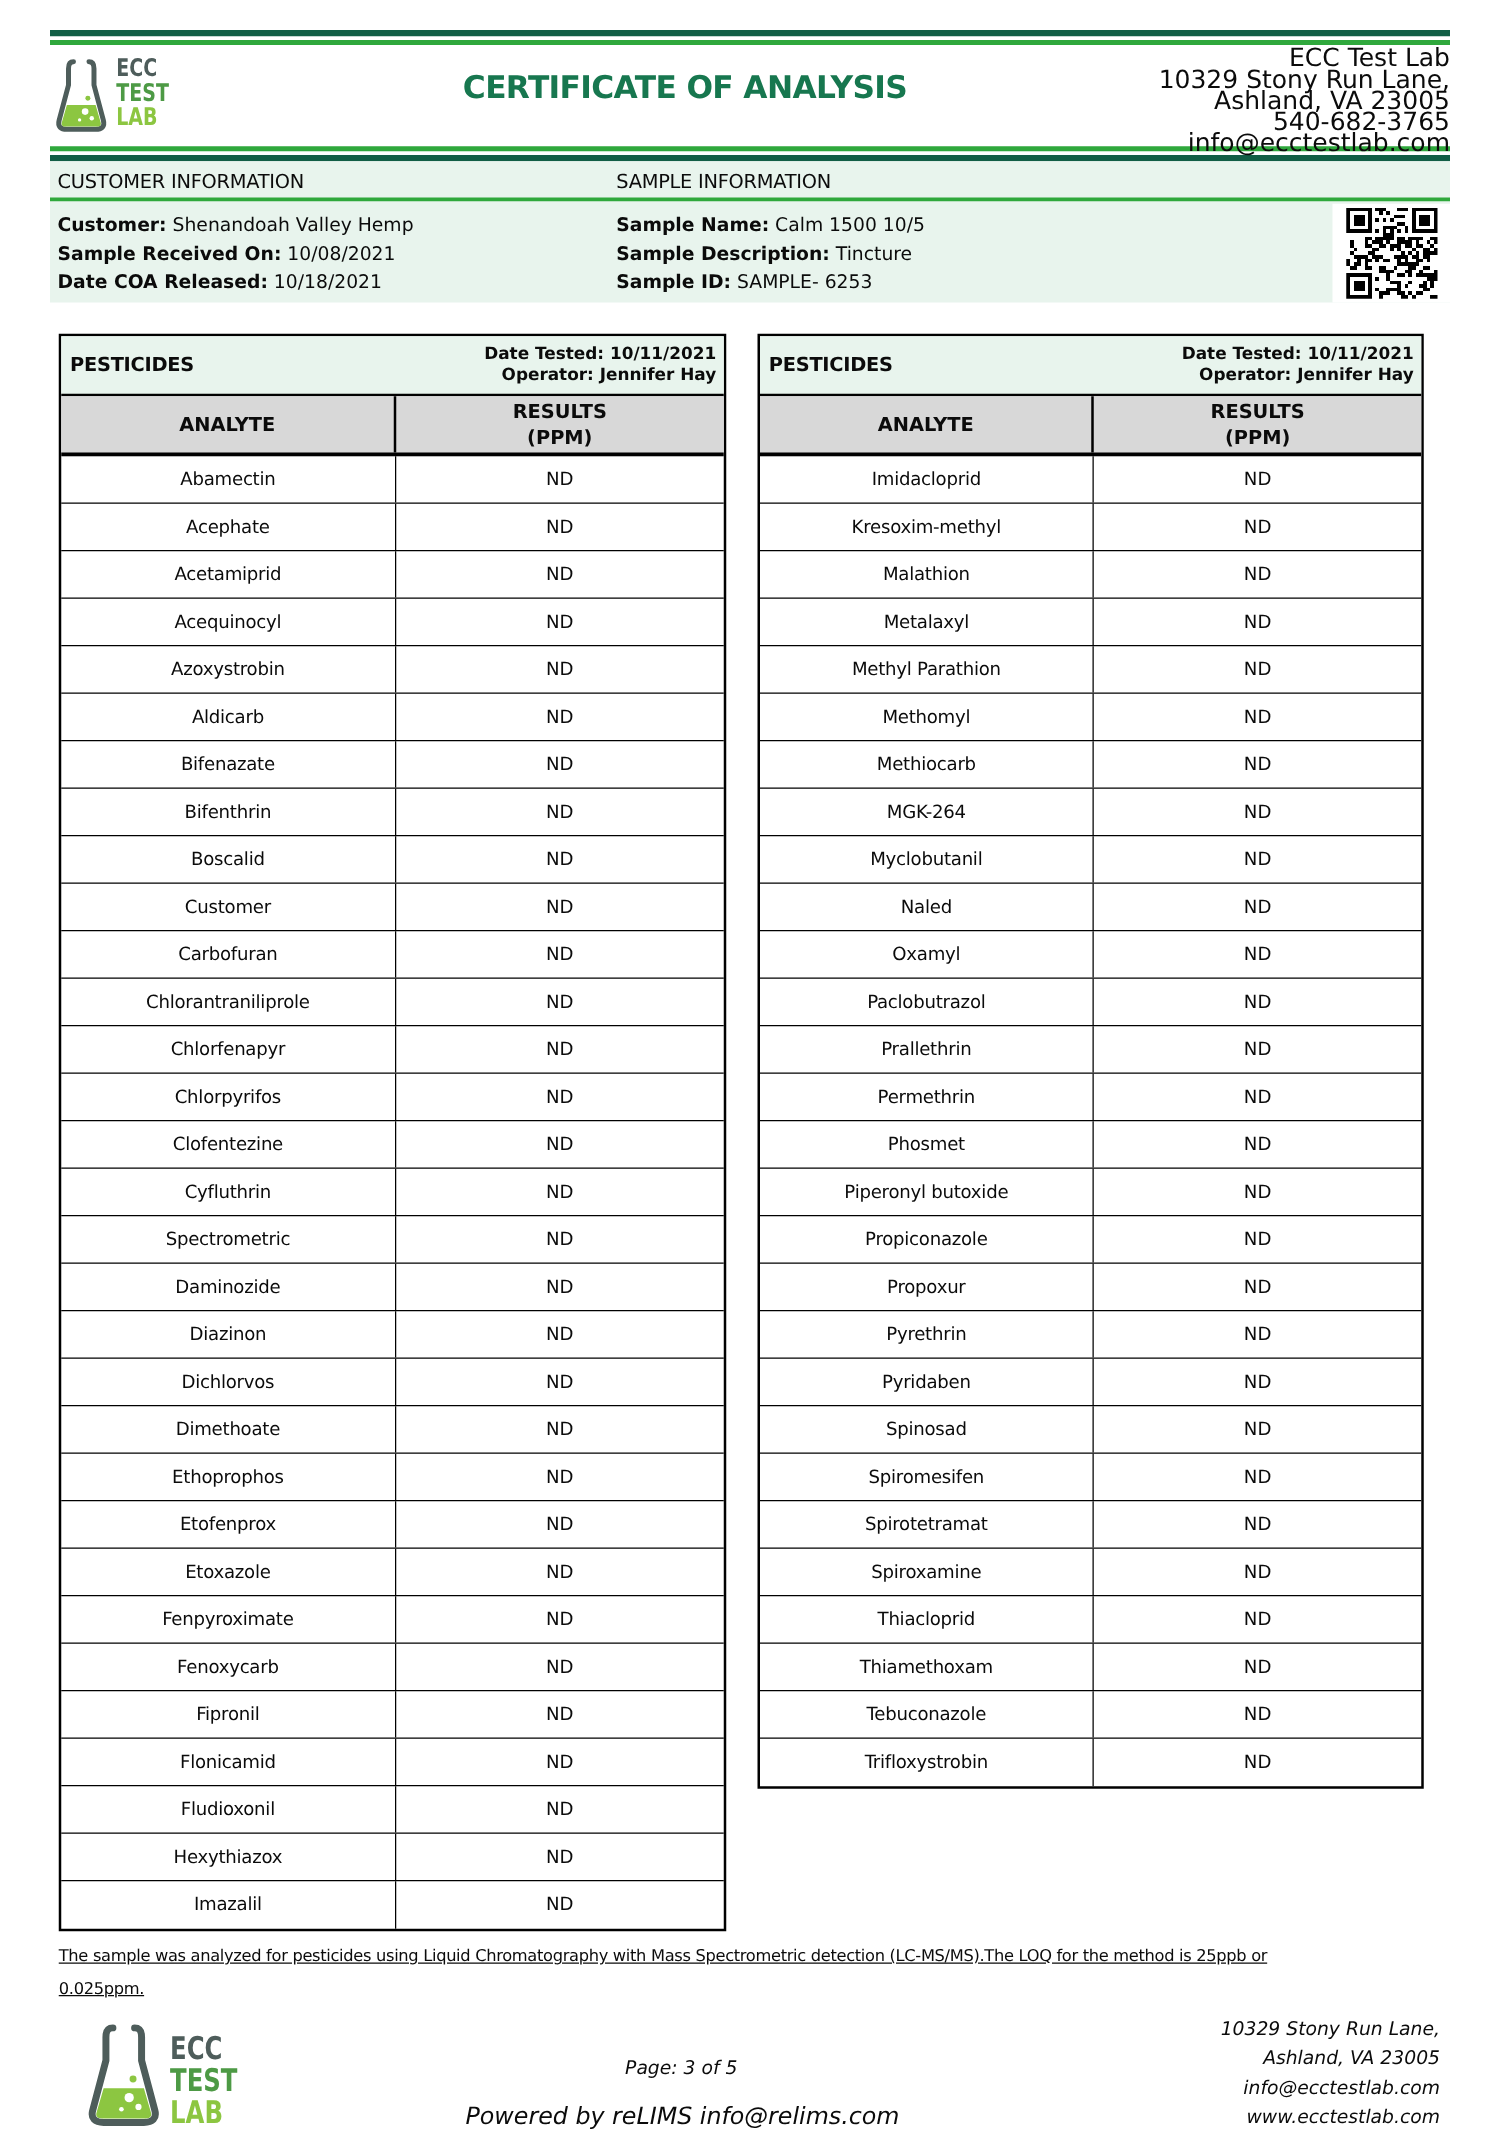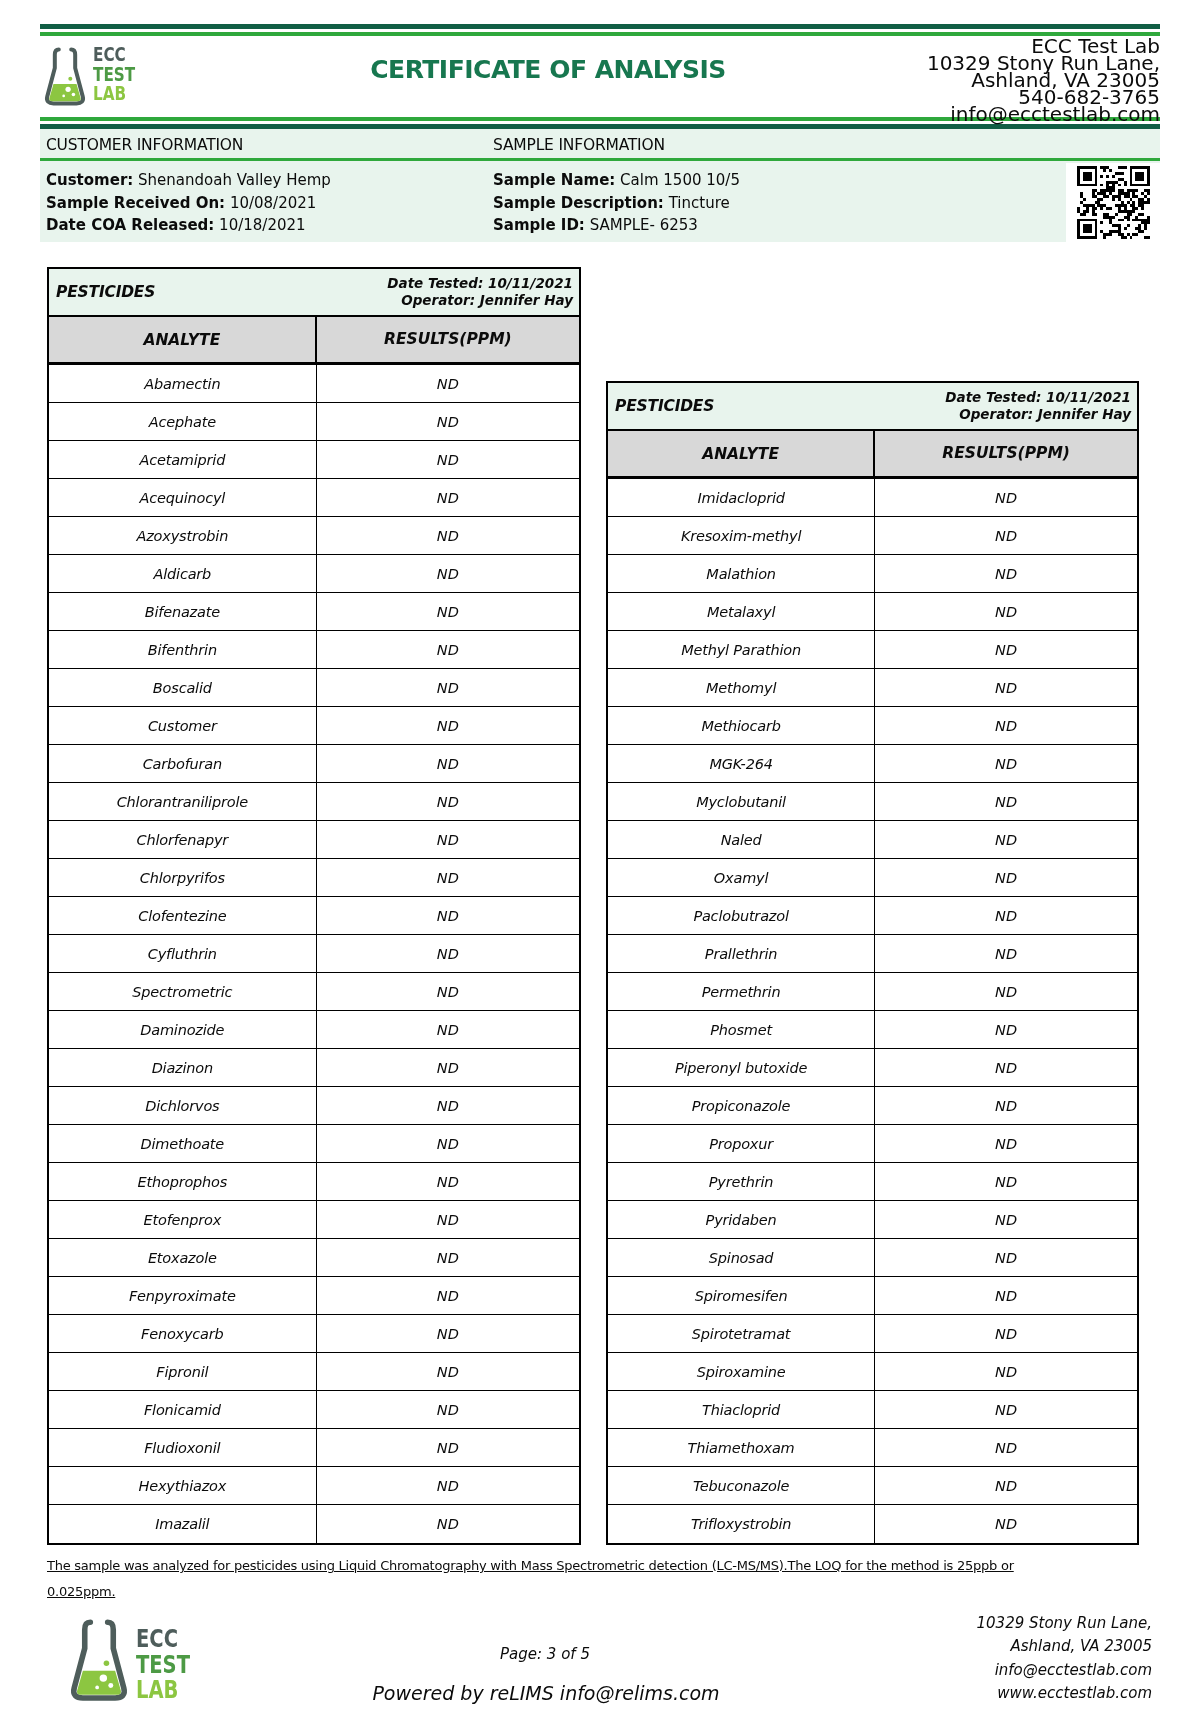--- a/index.html
+++ b/index.html
@@ -32,32 +32,32 @@
   .info-underline{position:absolute;left:0;top:29px;width:1120px;height:3px;background:#2FA83C;}
   .info-col{position:absolute;top:5px;font-size:15px;line-height:22.3px;}
   .info-cust{left:6px;width:430px;}
   .info-samp{left:453px;width:520px;}
   .info-heading{font-size:15.5px;font-weight:normal;margin-bottom:13px;letter-spacing:-0.2px;}
   .info-rows{margin-top:0;}
   .info-row b{font-weight:bold;}
   .qr-box{position:absolute;left:1026px;top:34px;width:94px;height:79px;background:#ffffff;
     display:flex;align-items:center;justify-content:center;}
   
-  .tables{display:flex;align-items:flex-end;margin-left:7px;margin-top:25px;gap:25px;font-style:italic;}
+  .tables{display:flex;align-items:flex-start;margin-left:7px;margin-top:25px;gap:25px;}
   .ptable{border:2px solid #000;background:#fff;box-sizing:border-box;}
   .ptable-left{width:534px;}
   .ptable-right{width:533px;}
   .t-head{background:#E8F4ED;height:48px;border-bottom:2px solid #000;box-sizing:border-box;
     display:flex;justify-content:space-between;align-items:center;padding:0 6px 0 7px;}
   .t-sect{font-size:15.5px;font-weight:bold;letter-spacing:-0.2px;}
   .t-meta{text-align:right;font-size:13.5px;font-weight:bold;line-height:17.5px;}
   .t-cols{display:flex;background:#D8D8D8;height:48px;border-bottom:3px solid #000;box-sizing:border-box;}
   .t-col-a{width:50.5%;border-right:2px solid #000;box-sizing:border-box;display:flex;
     align-items:center;justify-content:center;font-size:15.5px;font-weight:bold;}
-  .t-col-r{flex:1;display:flex;align-items:center;justify-content:center;
+  .t-col-r{flex:1;display:flex;flex-direction:column;align-items:center;justify-content:center;
     font-size:15.5px;font-weight:bold;line-height:21px;}
   .t-row{display:flex;height:38px;border-bottom:1.5px solid #000;box-sizing:border-box;font-size:14.5px;}
   .t-row:last-child{border-bottom:none;}
   .c-a{width:50.5%;border-right:1.5px solid #000;box-sizing:border-box;display:flex;
     align-items:center;justify-content:center;letter-spacing:-0.2px;}
   .c-r{flex:1;display:flex;align-items:center;justify-content:center;}
   
   .note{margin-left:7px;margin-top:8px;max-width:995px;font-size:13px;line-height:26px;letter-spacing:-0.25px;text-decoration:underline;}
   
   .f-logo{position:absolute;left:68px;top:1616px;display:flex;}

